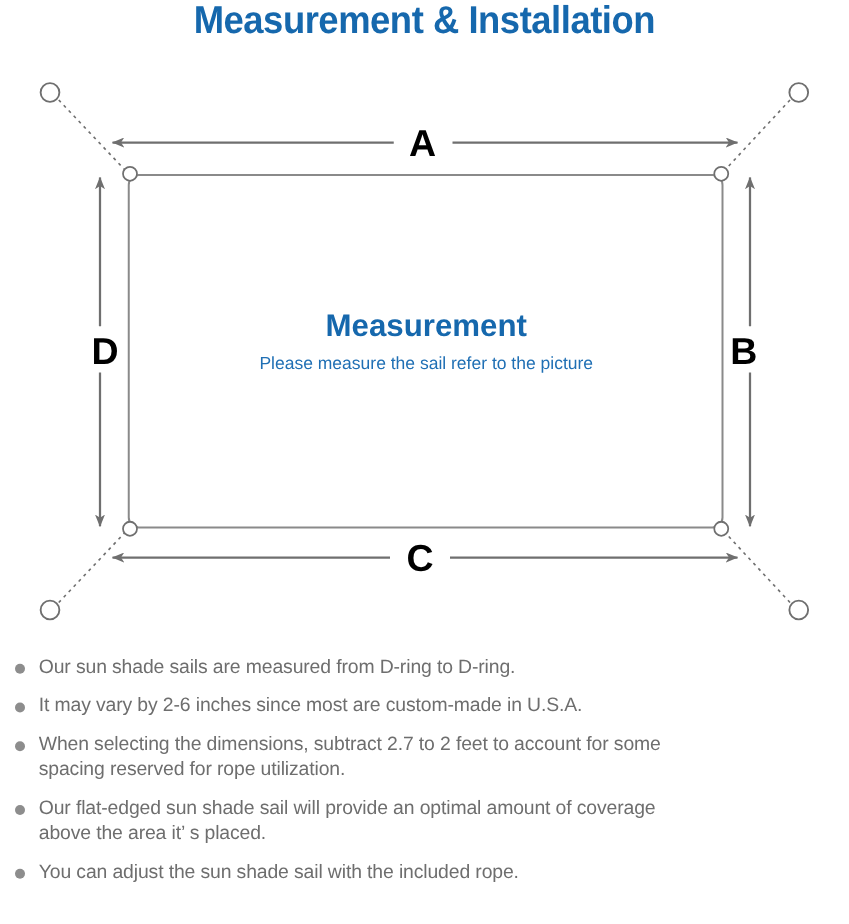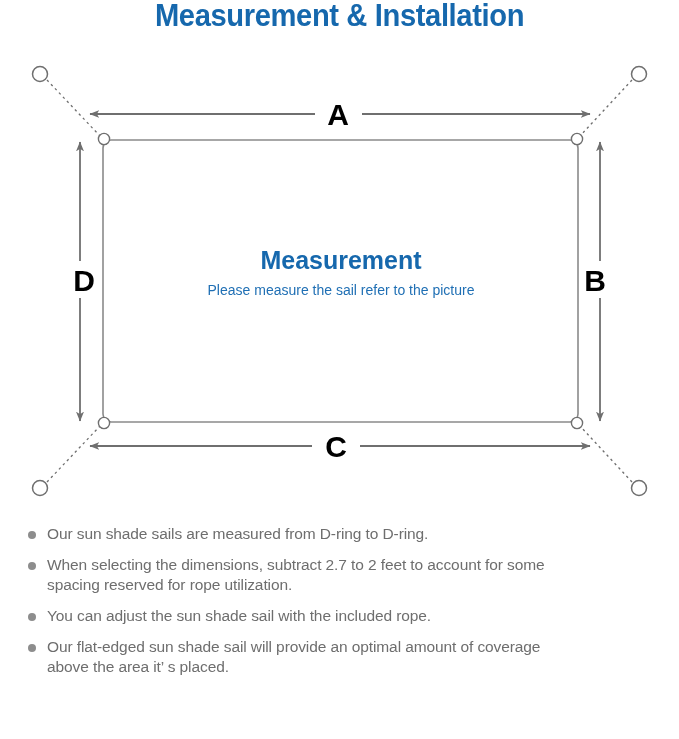--- a/index.html
+++ b/index.html
@@ -58,21 +58,21 @@
   .svg-center-sub {
     font-family: "Liberation Sans", sans-serif;
     font-weight: normal;
     font-size: 14px;
     fill: #1f6fb4;
   }
 
   
   #notes {
     position: absolute;
-    left: 16px;
+    left: 0;
     top: 524px;
     width: 553px;
   }
   .note-row {
     display: flex;
     align-items: flex-start;
     padding: 0 14px 0 12px;
     margin-bottom: 11px;
   }
   .note-bullet {
@@ -161,23 +161,27 @@
   </svg>
 </div>
 
 <div id="notes">
   <div class="note-row">
     <span class="note-bullet"></span>
     <span class="note-text">Our sun shade sails are measured from D-ring to D-ring.</span>
   </div>
   <div class="note-row">
     <span class="note-bullet"></span>
+    <span class="note-text">It may vary by 2-6 inches since most are custom-made in U.S.A.</span>
+  </div>
+  <div class="note-row">
+    <span class="note-bullet"></span>
     <span class="note-text">When selecting the dimensions, subtract 2.7 to 2 feet to account for some spacing reserved for rope utilization.</span>
+  </div>
+  <div class="note-row">
+    <span class="note-bullet"></span>
+    <span class="note-text">Our flat-edged sun shade sail will provide an optimal amount of coverage above the area it’  s placed.</span>
   </div>
   <div class="note-row">
     <span class="note-bullet"></span>
     <span class="note-text">You can adjust the sun shade sail with the included rope.</span>
   </div>
-  <div class="note-row">
-    <span class="note-bullet"></span>
-    <span class="note-text">Our flat-edged sun shade sail will provide an optimal amount of coverage above the area it’  s placed.</span>
-  </div>
 </div>
 
 </body></html>

